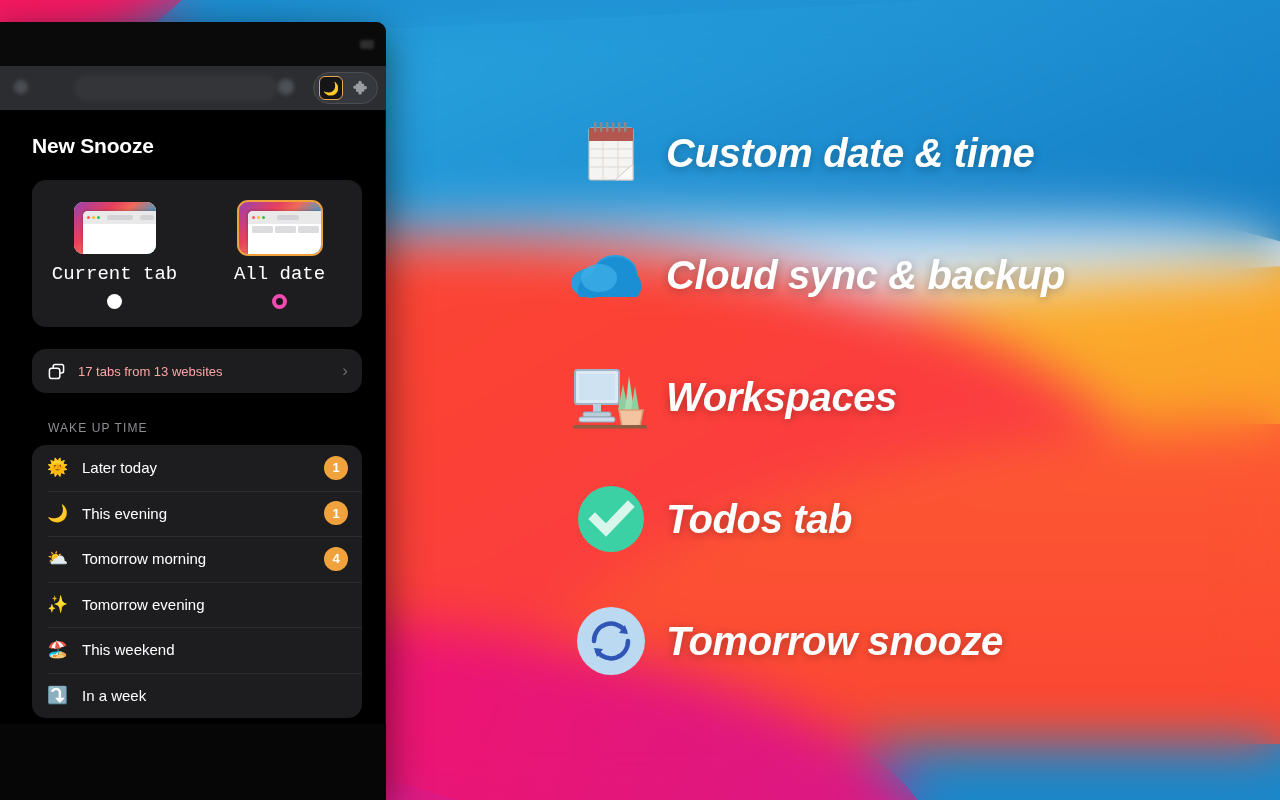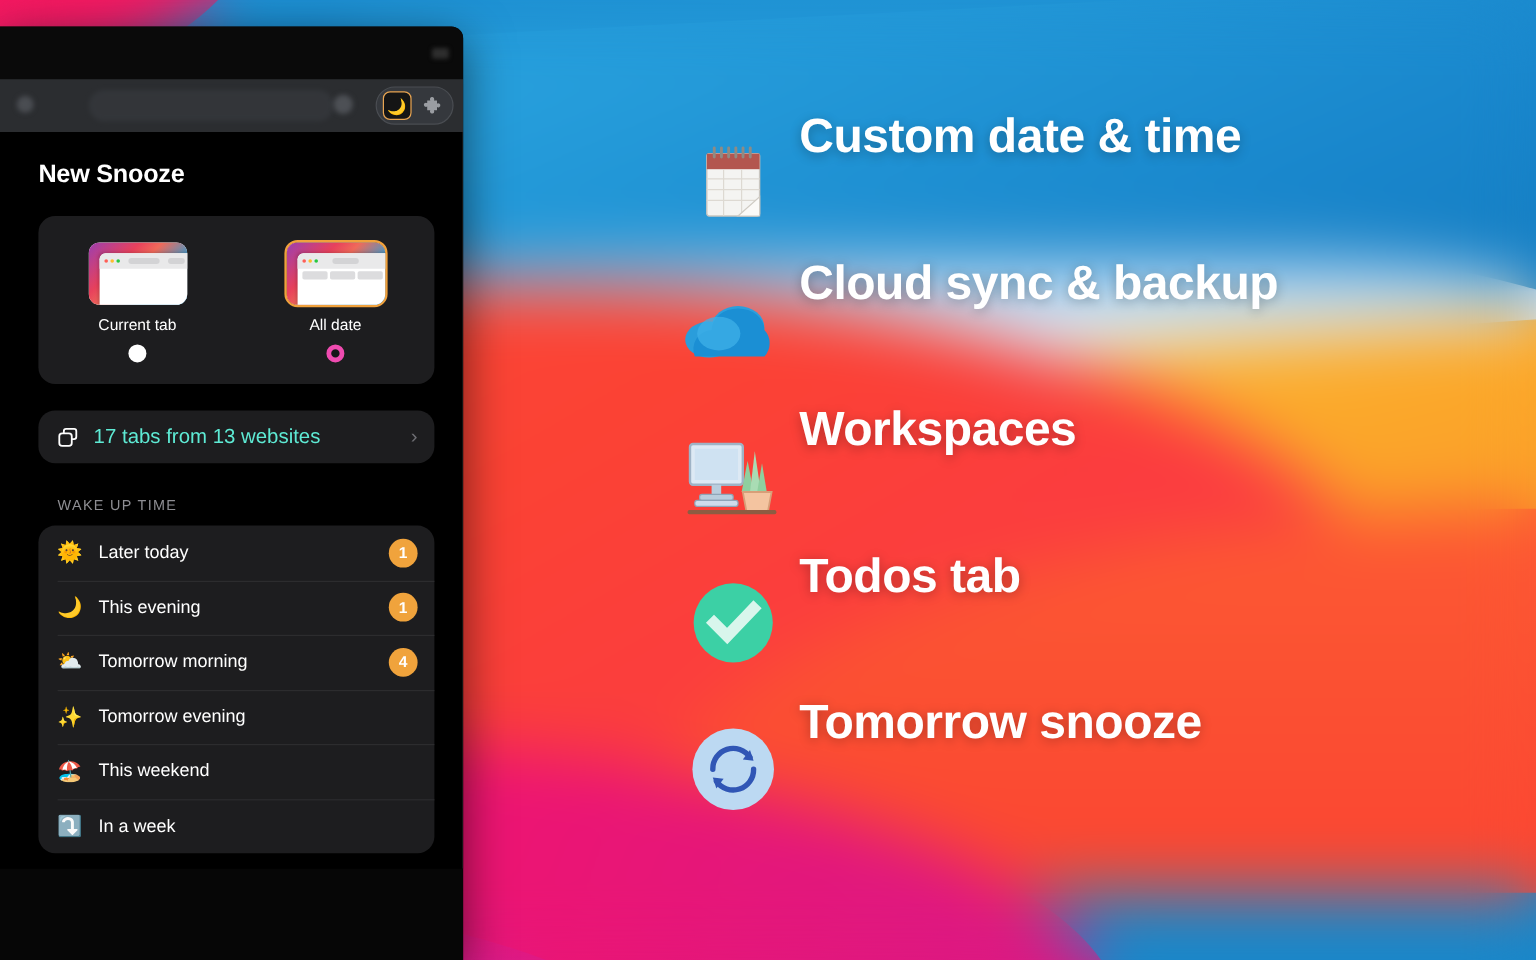--- a/index.html
+++ b/index.html
@@ -74,21 +74,21 @@
     backdrop-filter:blur(26px);
     -webkit-backdrop-filter:blur(26px);
   }
 
   
   #features{
     position:absolute; left:556px; top:92px; width:700px;
     display:flex; flex-direction:column;
   }
   .feature{
-    display:flex; height:122px;
+    display:flex; align-items:center; height:122px;font-style:italic;
   }
   .feature-icon{
     width:110px; flex:0 0 110px;
     display:flex; align-items:center; justify-content:center;
     font-size:56px; line-height:1;
   }
   .feature-label{
     font-size:40px; font-weight:bold; color:#fff;
     letter-spacing:-0.4px;
     text-shadow:0 2px 10px rgba(0,0,0,0.28);
@@ -182,34 +182,34 @@
   .thumb-bar{
     height:13px; background:#e9e9ea; border-top-left-radius:5px;
     display:flex; align-items:center; padding:0 4px; gap:2px;
   }
   .tdot{ width:3px; height:3px; border-radius:50%; }
   .thumb-pill{
     height:5px; background:#d3d3d5; border-radius:3px; margin-left:5px;
   }
   .thumb-tabs{ display:flex; gap:2px; padding:2px 4px 0; }
   .thumb-tab{ height:7px; flex:1; background:#dcdcde; border-radius:1.5px; }
-  .scope-label{ font-size:13px; color:#fff; }
+  .scope-label{ font-size:19px; color:#fff;font-family:Liberation Mono, monospace; }
   .radio{
     width:15px; height:15px; border-radius:50%;
   }
   .radio.filled{ background:#fff; }
   .radio.ring{ background:#161618; border:4px solid #ef4bb0; }
 
   
   .row{
     display:flex; align-items:center; height:44px; padding:0 14px 0 14px;
     gap:12px;
   }
   .row-icon{ font-size:16px; width:20px; display:flex; justify-content:center; }
-  .row-label{ font-size:17px; color:#5eead4; flex:1; }
+  .row-label{ font-size:13px; color:#fca5a5; flex:1; }
   .chevron{ color:#6e6e73; font-size:17px; }
 
   .toggle{
     width:40px; height:23px; border-radius:12px; background:#6a6a6e;
     position:relative;
   }
   .toggle .knob{
     position:absolute; left:2px; top:2px; width:19px; height:19px;
     border-radius:50%; background:#fff;
     box-shadow:0 1px 2px rgba(0,0,0,.35);

